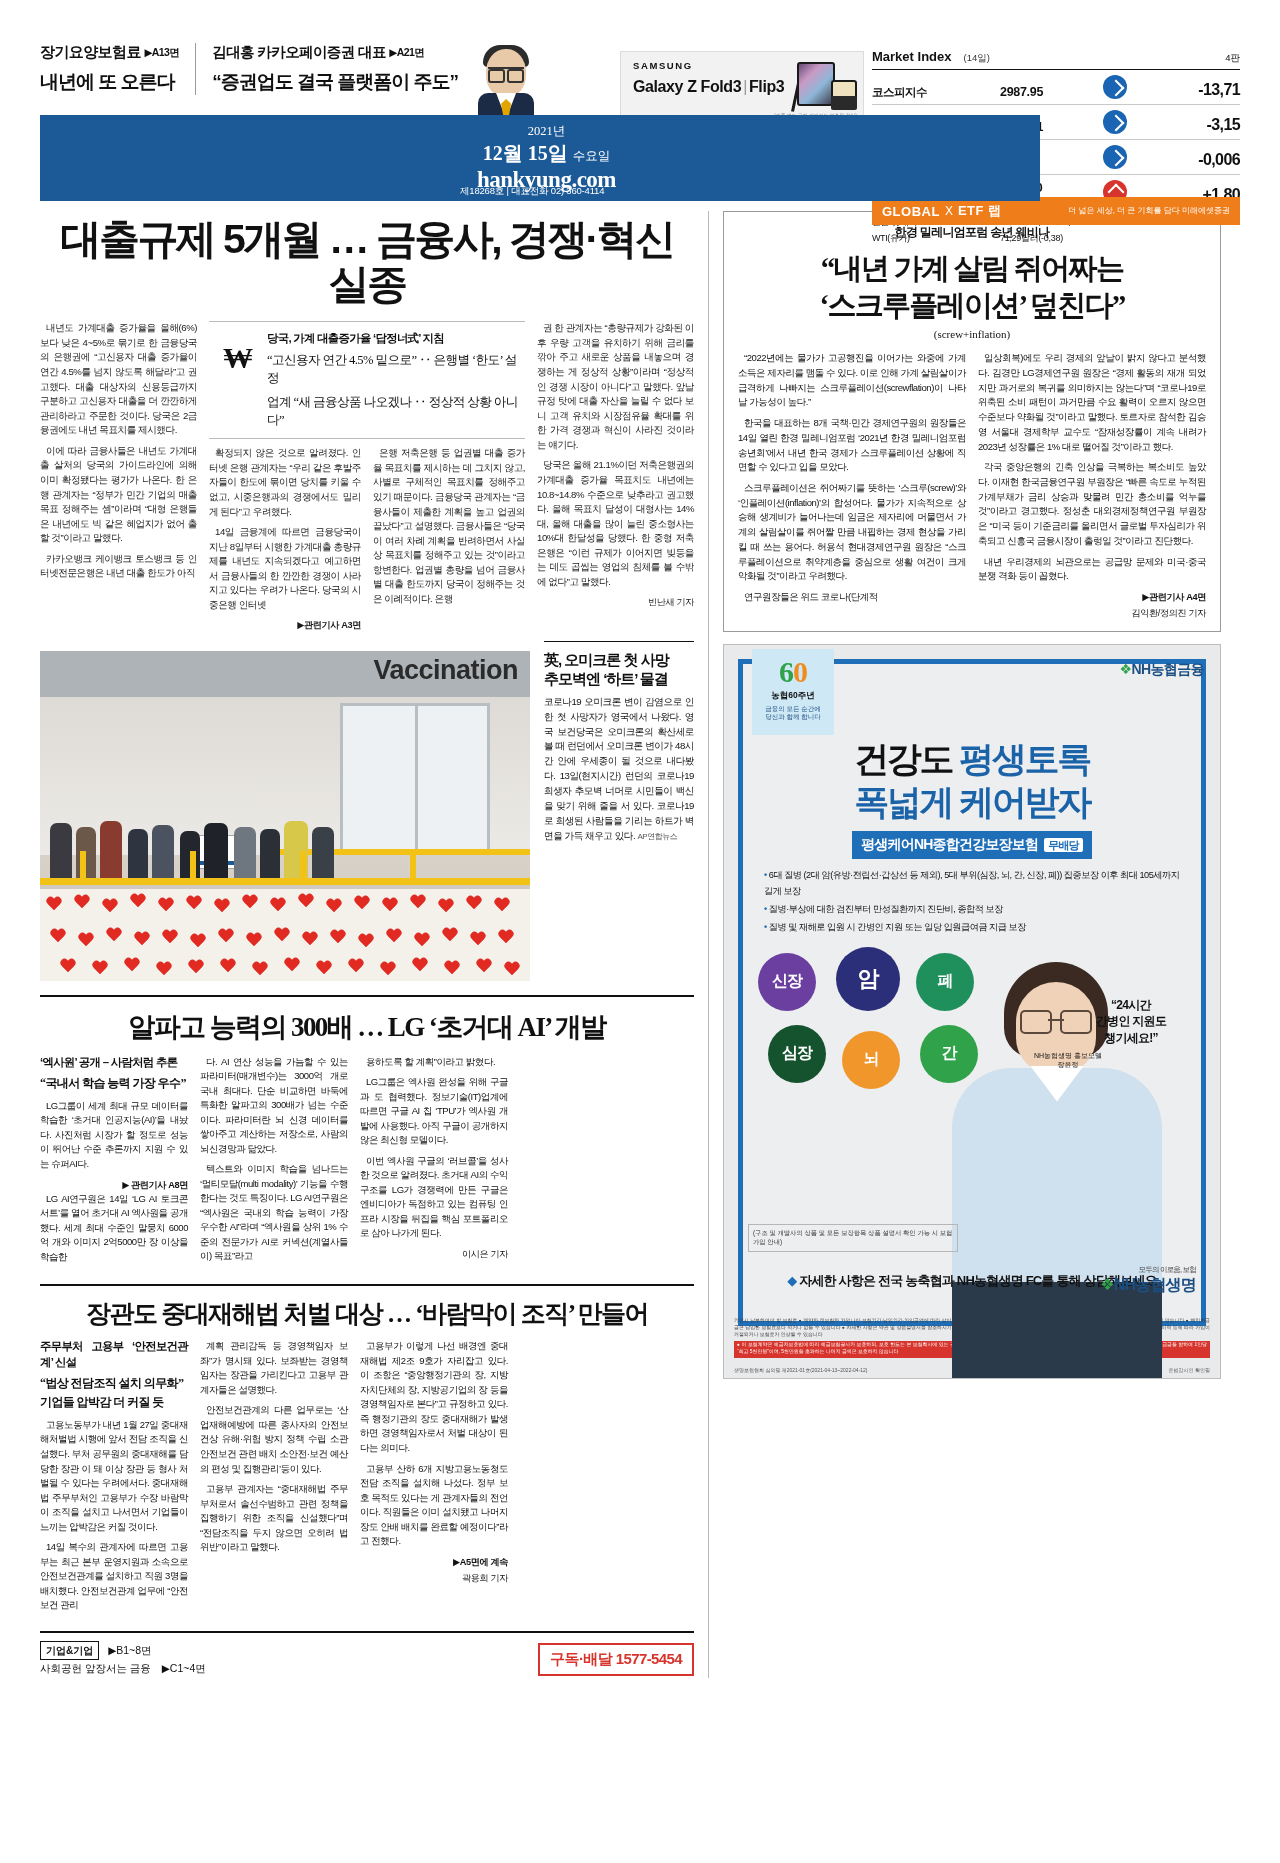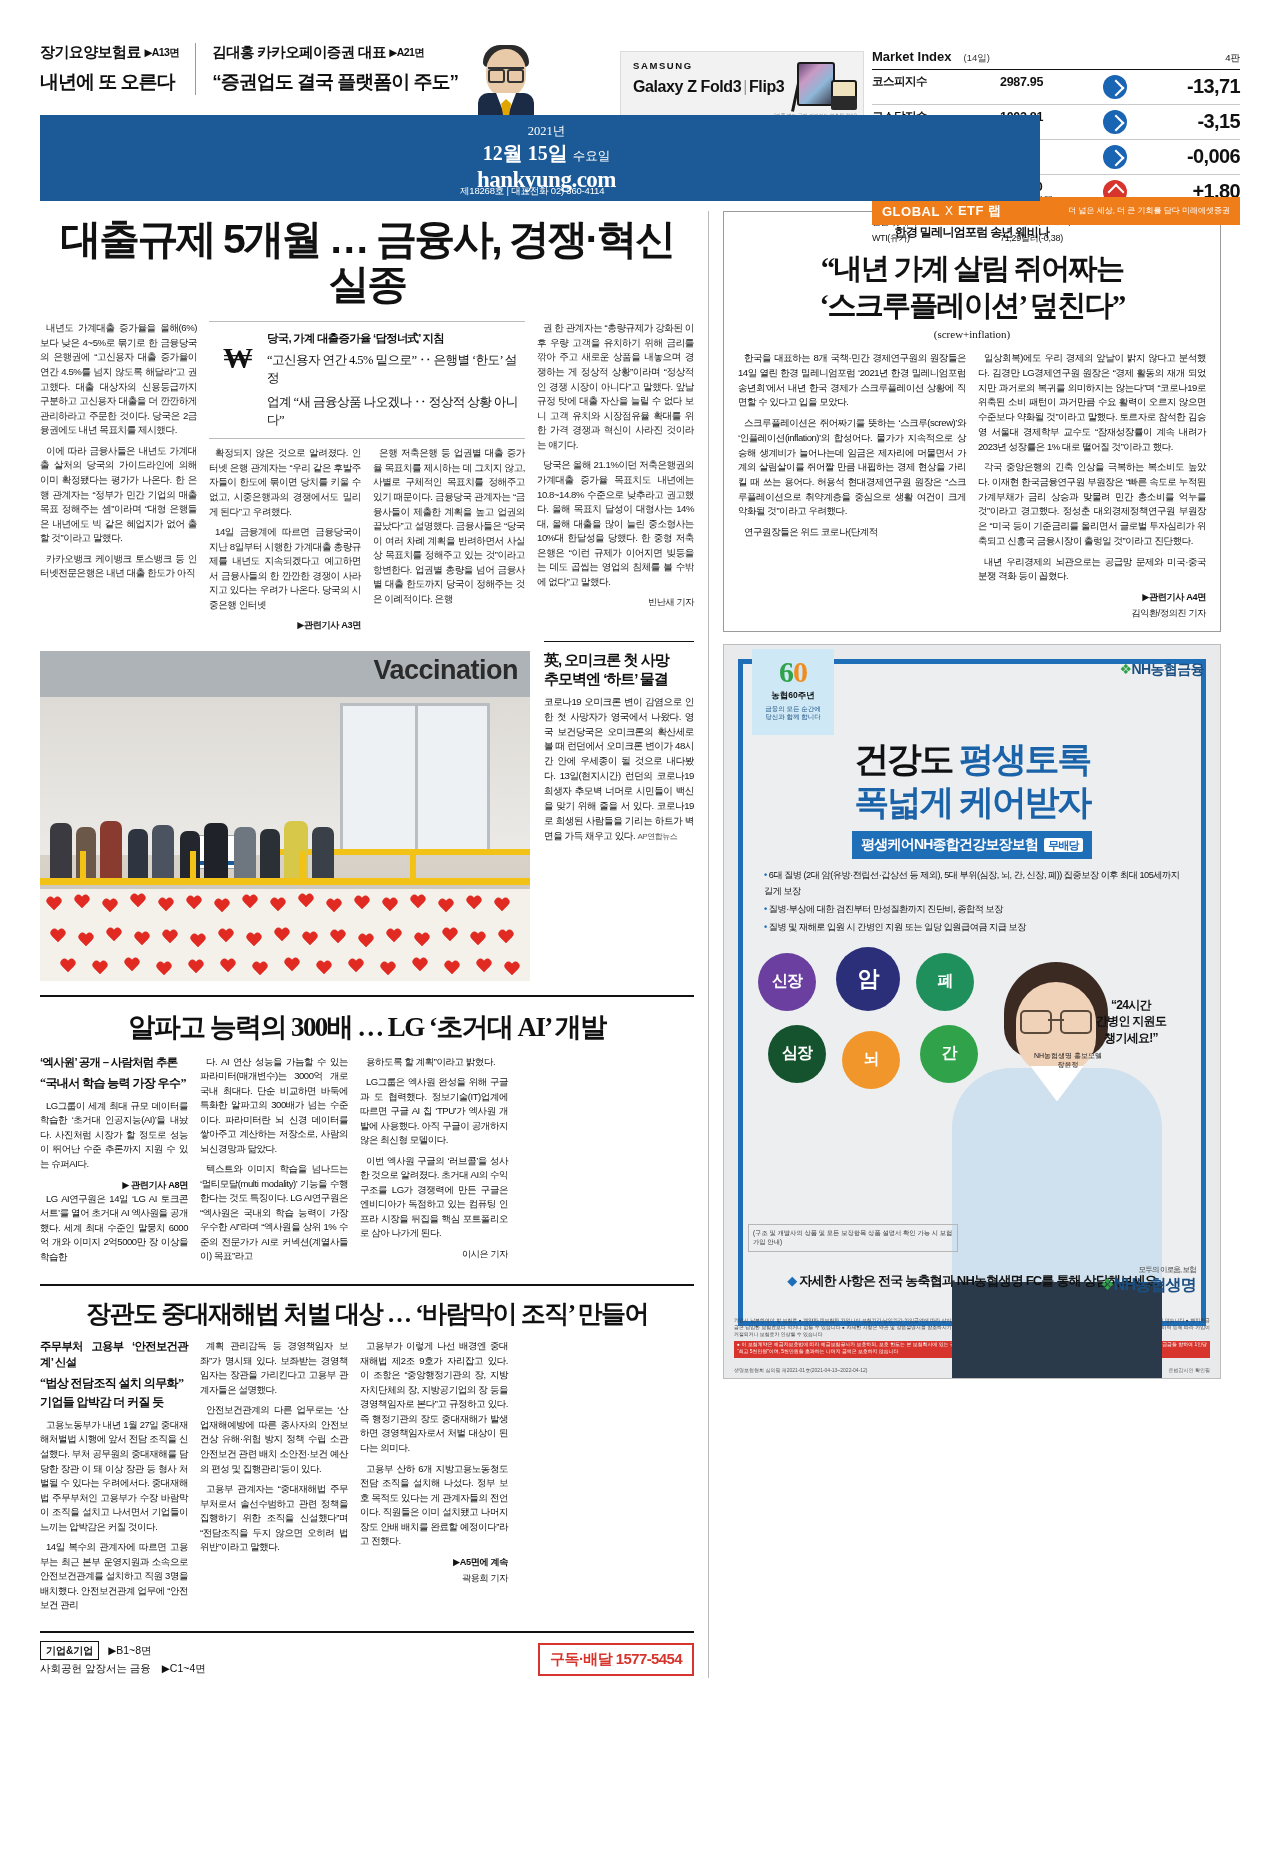--- a/index.html
+++ b/index.html
@@ -53,36 +53,36 @@
   .sm-flip-b { position:absolute; right:0; top:36px; width:26px; height:14px; background:#2a2a2a; border-radius:2px; }
   .sm-pen { position:absolute; right:58px; top:4px; width:3px; height:48px; background:#1a1a1a; transform:rotate(12deg); }
   .sm-legal { position:absolute; right:6px; bottom:2px; font-size:4.6px; color:#777; letter-spacing:.2px; }
 
   
   .market { position:absolute; left:872px; top:42px; width:368px; }
   .mk-head { display:flex; align-items:baseline; border-bottom:1.6px solid #111; padding-bottom:4px; }
   .mk-head .mk-title { font-size:13px; font-weight:bold; }
   .mk-head .mk-date { font-size:9.5px; margin-left:12px; color:#333; }
   .mk-head .mk-ed { margin-left:auto; font-size:9.5px; }
-  .mk-row { display:flex; align-items:flex-start; border-bottom:1px solid #c9c9c9; padding:5px 0; min-height:30px; }
+  .mk-row { display:flex; align-items:flex-end; border-bottom:1px solid #c9c9c9; padding:5px 0; min-height:30px; }
   .mk-name { width:128px; font-size:11.5px; font-weight:bold; letter-spacing:-0.5px; line-height:1.15; }
   .mk-name .sub { display:block; font-size:8px; font-weight:normal; color:#444; }
   .mk-val { width:92px; font-size:12.5px; font-weight:bold; letter-spacing:-0.3px; }
   .mk-val .sub2 { display:block; font-size:7.5px; font-weight:normal; color:#333; line-height:1.25; }
   .mk-arrow { width:46px; display:flex; justify-content:center; }
   .arrow-c { width:24px; height:24px; border-radius:50%; position:relative; }
   .arrow-c.down { background:#1a64b4; }
   .arrow-c.up { background:#d6342c; }
   .arrow-c:after {
     content:""; position:absolute; left:7px; top:7px; width:10px; height:10px;
     border-right:2.5px solid #fff; border-bottom:2.5px solid #fff;
   }
   .arrow-c.down:after { transform:rotate(-45deg); }
   .arrow-c.up:after { transform:rotate(-135deg); left:7px; top:6px; }
-  .mk-chg { flex:1; text-align:right; font-size:20px; font-weight:bold; letter-spacing:-0.6px; }
+  .mk-chg { flex:1; text-align:right; font-size:16px; font-weight:bold; letter-spacing:-0.6px; }
   .mk-foot { padding-top:4px; }
   .mk-foot-row { display:flex; font-size:9px; padding:1.5px 0; }
   .mk-foot-row .n { width:128px; letter-spacing:-0.4px; }
   .mk-foot-row .v { letter-spacing:-0.3px; }
 
   
   .orange-ad { position:absolute; left:872px; top:190px; width:368px; height:28px; background:#ef7d1a; color:#fff; display:flex; align-items:center; padding:0 10px; }
   .orange-ad .oa-main { font-size:13px; font-weight:bold; letter-spacing:.5px; }
   .orange-ad .oa-x { font-size:12px; margin:0 5px; }
   .orange-ad .oa-sub { margin-left:auto; font-size:8px; text-align:right; line-height:1.2; }
@@ -556,20 +556,21 @@
 
       <div class="webinar">
         <div class="wb-kicker">한경 밀레니엄포럼 송년 웨비나</div>
         <div class="wb-head">
           <div>“내년 가계 살림 쥐어짜는</div>
           <div>‘스크루플레이션’ 덮친다”</div>
         </div>
         <div class="wb-sub">(screw+inflation)</div>
         <div class="wb-body">
           <div class="wb-col">
+            <p>“2022년에는 물가가 고공행진을 이어가는 와중에 가계 소득은 제자리를 맴돌 수 있다. 이로 인해 가계 살림살이가 급격하게 나빠지는 스크루플레이션(screwflation)이 나타날 가능성이 높다.”</p>
             <p>한국을 대표하는 8개 국책·민간 경제연구원의 원장들은 14일 열린 한경 밀레니엄포럼 ‘2021년 한경 밀레니엄포럼 송년회’에서 내년 한국 경제가 스크루플레이션 상황에 직면할 수 있다고 입을 모았다.</p>
             <p>스크루플레이션은 쥐어짜기를 뜻하는 ‘스크루(screw)’와 ‘인플레이션(inflation)’의 합성어다. 물가가 지속적으로 상승해 생계비가 늘어나는데 임금은 제자리에 머물면서 가계의 살림살이를 쥐어짤 만큼 내핍하는 경제 현상을 가리킬 때 쓰는 용어다. 허용석 현대경제연구원 원장은 “스크루플레이션으로 취약계층을 중심으로 생활 여건이 크게 악화될 것”이라고 우려했다.</p>
             <p>연구원장들은 위드 코로나(단계적</p>
           </div>
           <div class="wb-col">
             <p class="noind">일상회복)에도 우리 경제의 앞날이 밝지 않다고 분석했다. 김경만 LG경제연구원 원장은 “경제 활동의 재개 되었지만 과거로의 복귀를 의미하지는 않는다”며 “코로나19로 위축된 소비 패턴이 과거만큼 수요 활력이 오르지 않으면 수준보다 약화될 것”이라고 말했다. 토르자로 참석한 김승영 서울대 경제학부 교수도 “잠재성장률이 계속 내려가 2023년 성장률은 1% 대로 떨어질 것”이라고 했다.</p>
             <p>각국 중앙은행의 긴축 인상을 극복하는 복소비도 높았다. 이재현 한국금융연구원 부원장은 “빠른 속도로 누적된 가계부채가 금리 상승과 맞물려 민간 총소비를 억누를 것”이라고 경고했다. 정성춘 대외경제정책연구원 부원장은 “미국 등이 기준금리를 올리면서 글로벌 투자심리가 위축되고 신흥국 금융시장이 출렁일 것”이라고 진단했다.</p>
             <p>내년 우리경제의 뇌관으로는 공급망 문제와 미국·중국 분쟁 격화 등이 꼽혔다.</p>
             <div class="refline">▶관련기사 A4면</div>
             <div class="byline">김익환/정의진 기자</div>

